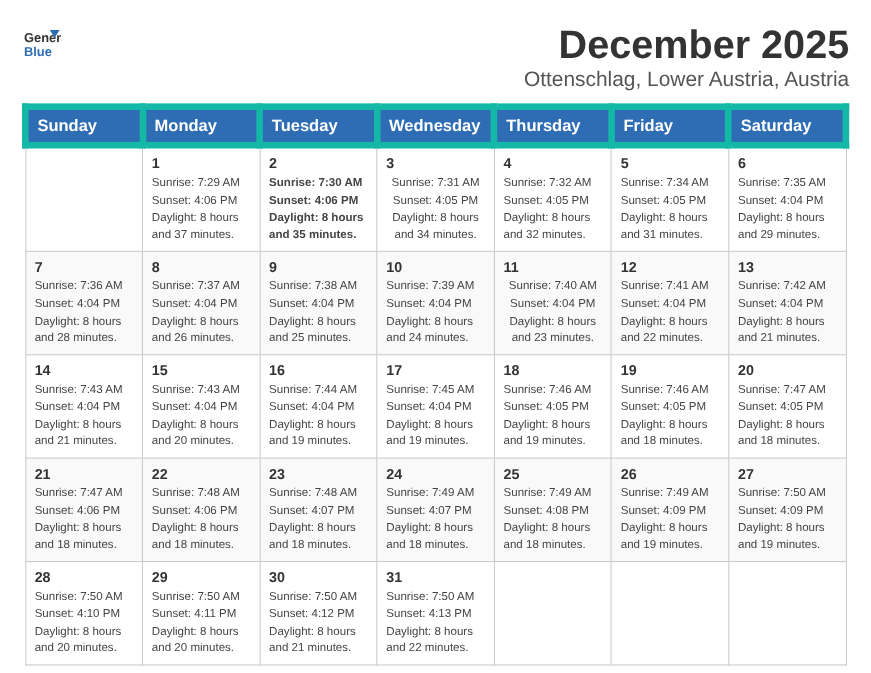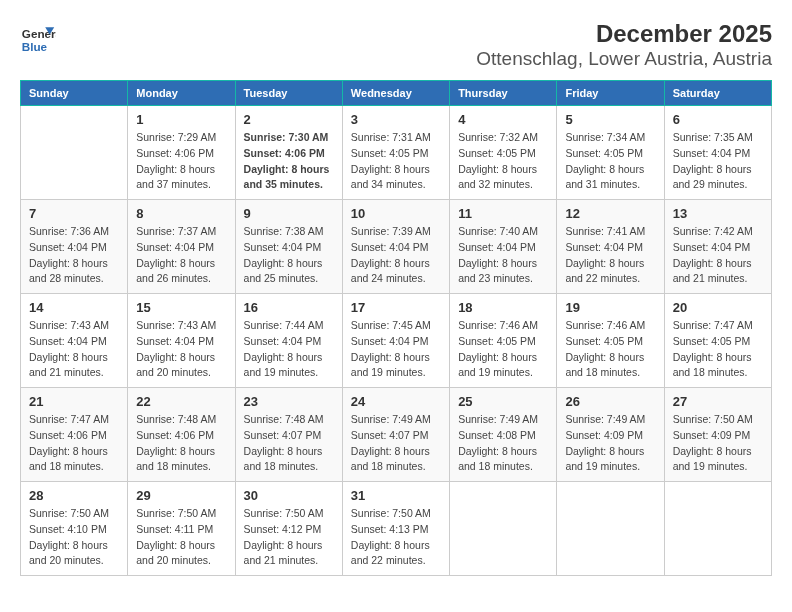--- a/index.html
+++ b/index.html
@@ -25,41 +25,41 @@
     }
     .logo-icon {
       width: 36px;
       height: 36px;
       margin-right: 4px;
     }
     .title-block {
       text-align: right;
     }
     .month-title {
-      font-size: 24px;
+      font-size: 36px;
       font-weight: bold;
       color: #333;
     }
     .location-title {
       font-size: 19px;
       color: #555;
     }
     .calendar {
       width: 100%;
       border-collapse: collapse;
       border: 1px solid #ccc;
     }
     .calendar th {
       background: #2e6db4;
       color: #fff;
       text-align: left;
       padding: 6px 8px;
-      font-size: 11px;
+      font-size: 15px;
       font-weight: bold;
-      border: 1px solid #14b8a6;
+      border: 6px solid #14b8a6;
     }
     .calendar td {
       vertical-align: top;
       padding: 6px 8px;
       border: 1px solid #ccc;
       width: calc(100% / 7);
       min-height: 80px;
       font-size: 11px;
       color: #333;
       background: #fff;
@@ -123,21 +123,21 @@
         </td>
         <td>
           <span class="day-number">2</span>
           <div class="day-info" style="white-space: pre-line; font-weight: bold;">Sunrise: 7:30 AM
 Sunset: 4:06 PM
 Daylight: 8 hours
 and 35 minutes.</div>
         </td>
         <td>
           <span class="day-number">3</span>
-          <div class="day-info" style="white-space: pre-line;">Sunrise: 7:31 AM
+          <div class="day-info" style="white-space: pre-line; text-align: center;">Sunrise: 7:31 AM
 Sunset: 4:05 PM
 Daylight: 8 hours
 and 34 minutes.</div>
         </td>
         <td>
           <span class="day-number">4</span>
           <div class="day-info" style="white-space: pre-line;">Sunrise: 7:32 AM
 Sunset: 4:05 PM
 Daylight: 8 hours
 and 32 minutes.</div>
@@ -181,21 +181,21 @@
         </td>
         <td>
           <span class="day-number">10</span>
           <div class="day-info" style="white-space: pre-line;">Sunrise: 7:39 AM
 Sunset: 4:04 PM
 Daylight: 8 hours
 and 24 minutes.</div>
         </td>
         <td>
           <span class="day-number">11</span>
-          <div class="day-info" style="white-space: pre-line;">Sunrise: 7:40 AM
+          <div class="day-info" style="white-space: pre-line; text-align: center;">Sunrise: 7:40 AM
 Sunset: 4:04 PM
 Daylight: 8 hours
 and 23 minutes.</div>
         </td>
         <td>
           <span class="day-number">12</span>
           <div class="day-info" style="white-space: pre-line;">Sunrise: 7:41 AM
 Sunset: 4:04 PM
 Daylight: 8 hours
 and 22 minutes.</div>

